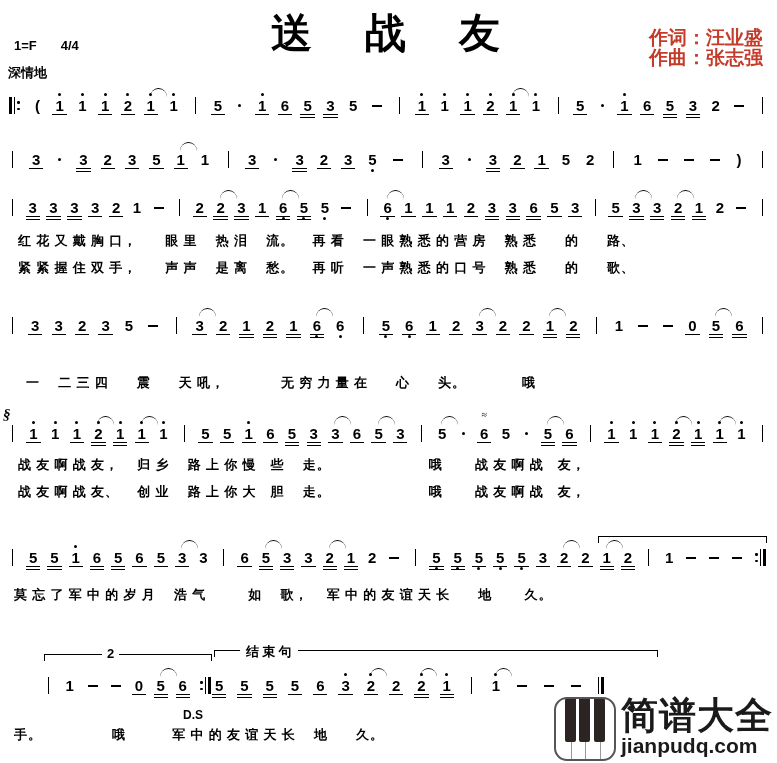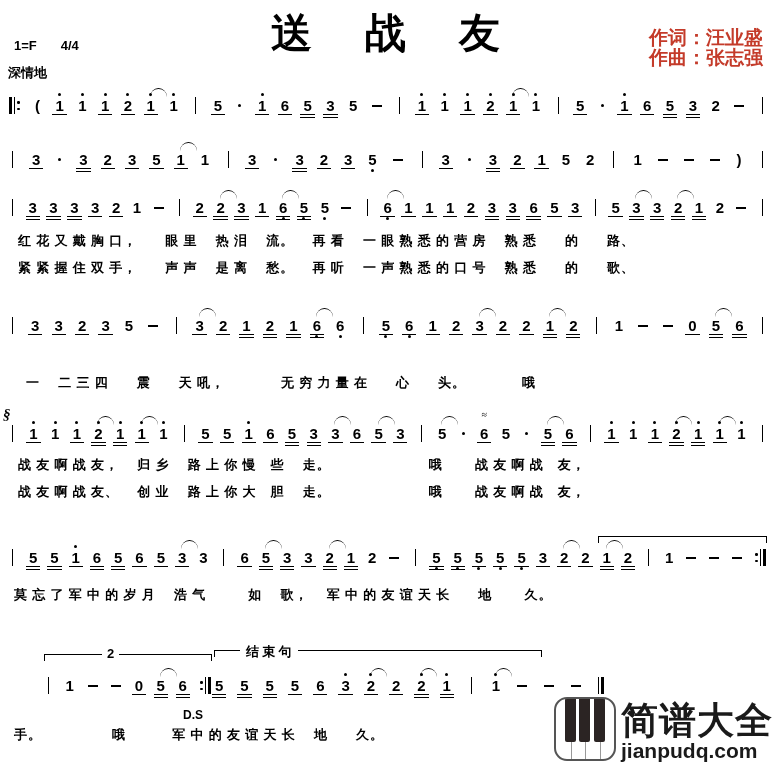--- a/index.html
+++ b/index.html
@@ -54,27 +54,27 @@
 
   
   .segno{position:absolute;left:3px;top:406px;font-weight:bold;font-size:15px;font-style:italic;}
   .bracket{position:absolute;border-top:1px solid #000;height:8px;}
   .bracket::before,.bracket::after{content:"";position:absolute;top:-1px;width:1px;height:7px;background:#000;}
   .bracket::before{left:0}.bracket::after{right:0}
   .vb1{left:598px;right:10px;top:536px;}
   .vb2{left:44px;top:654px;width:168px;}
   .vb2 .lbl{position:absolute;top:-9px;left:58px;background:#fff;padding:0 5px;
             font:bold 13px "Liberation Sans",sans-serif;}
-  .endb{left:214px;top:650px;width:328px;}
+  .endb{left:214px;top:650px;width:444px;}
   .endb .lbl{position:absolute;top:-8px;left:26px;background:#fff;padding:0 6px;
              font-weight:bold;font-size:13px;white-space:pre;}
   .ds{position:absolute;left:183px;top:708px;font:bold 12px "Liberation Sans",sans-serif;}
 
   
-  .wm{position:absolute;right:4px;bottom:2px;display:flex;align-items:flex-end;gap:5px;color:var(--wm);}
+  .wm{position:absolute;right:4px;bottom:2px;display:flex;align-items:flex-start;gap:5px;color:var(--wm);}
   .pico{width:58px;height:60px;border:2px solid #555;border-radius:13px;background:#fff;
         position:relative;overflow:hidden;flex:0 0 auto;}
   .pico .sep{position:absolute;top:0;bottom:0;width:1px;background:#999;}
   .pico .bk{position:absolute;top:0;width:11px;height:72%;background:#2b2423;border-radius:0 0 2px 2px;}
   .wmtxt{display:flex;flex-direction:column;align-items:flex-start;line-height:1;}
   .wmname{font-weight:900;font-size:37px;letter-spacing:1px;
           font-family:"Liberation Sans","DejaVu Sans",sans-serif;}
   .wmurl{font-weight:bold;font-size:21px;margin-top:1px;
          font-family:"Liberation Sans","DejaVu Sans",sans-serif;}
 </style>

